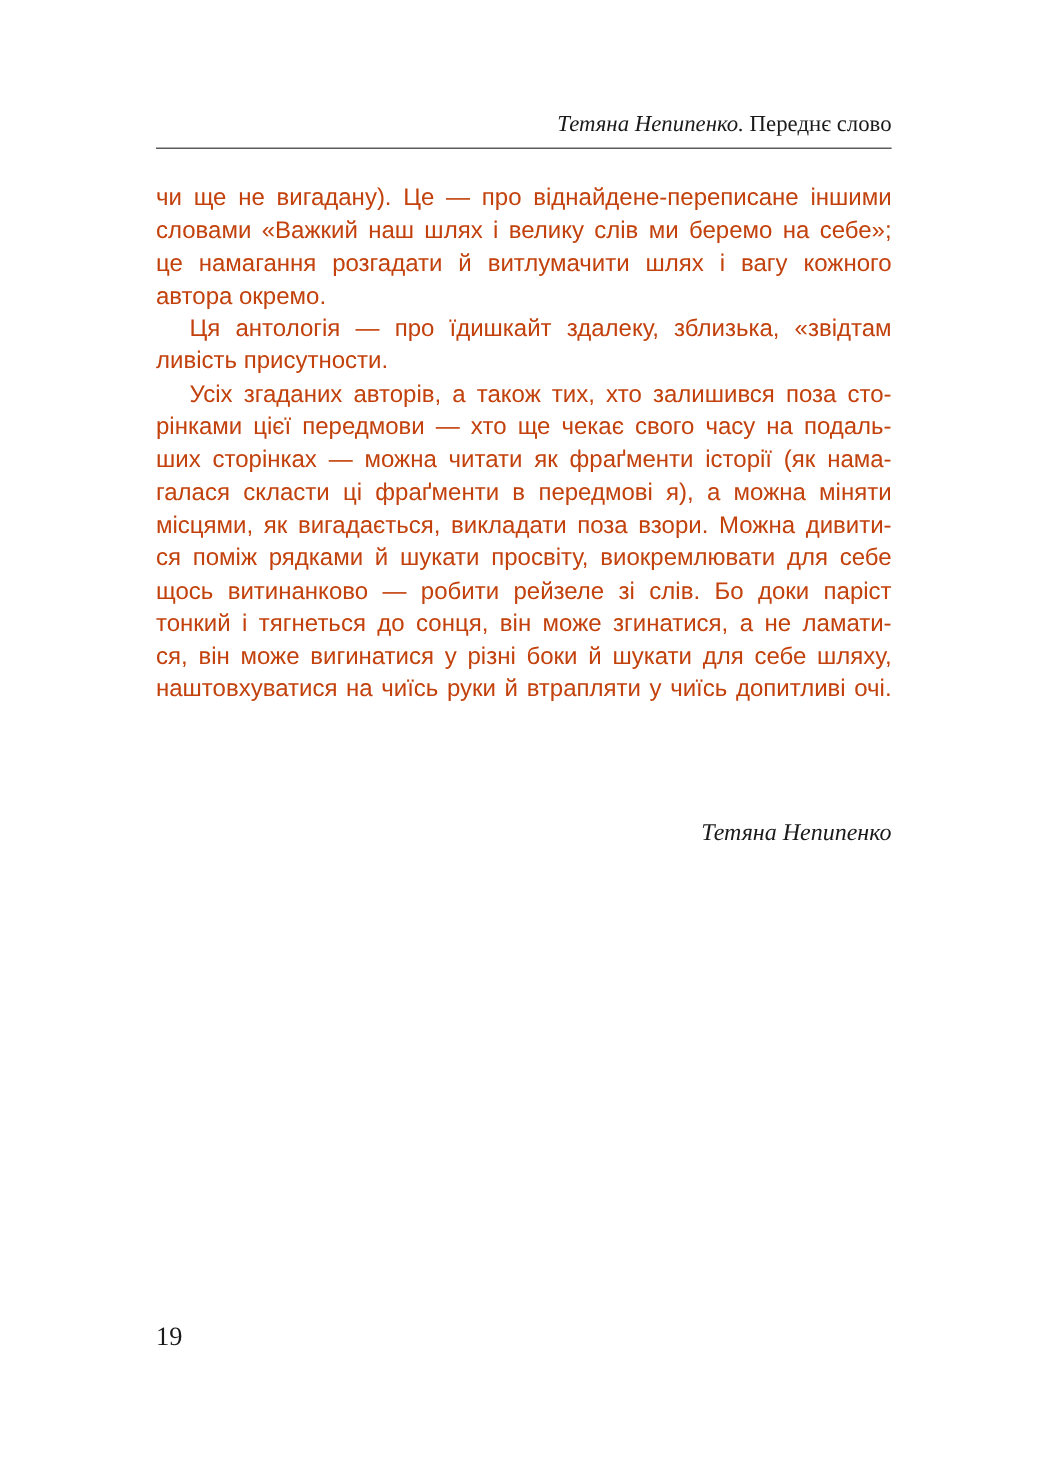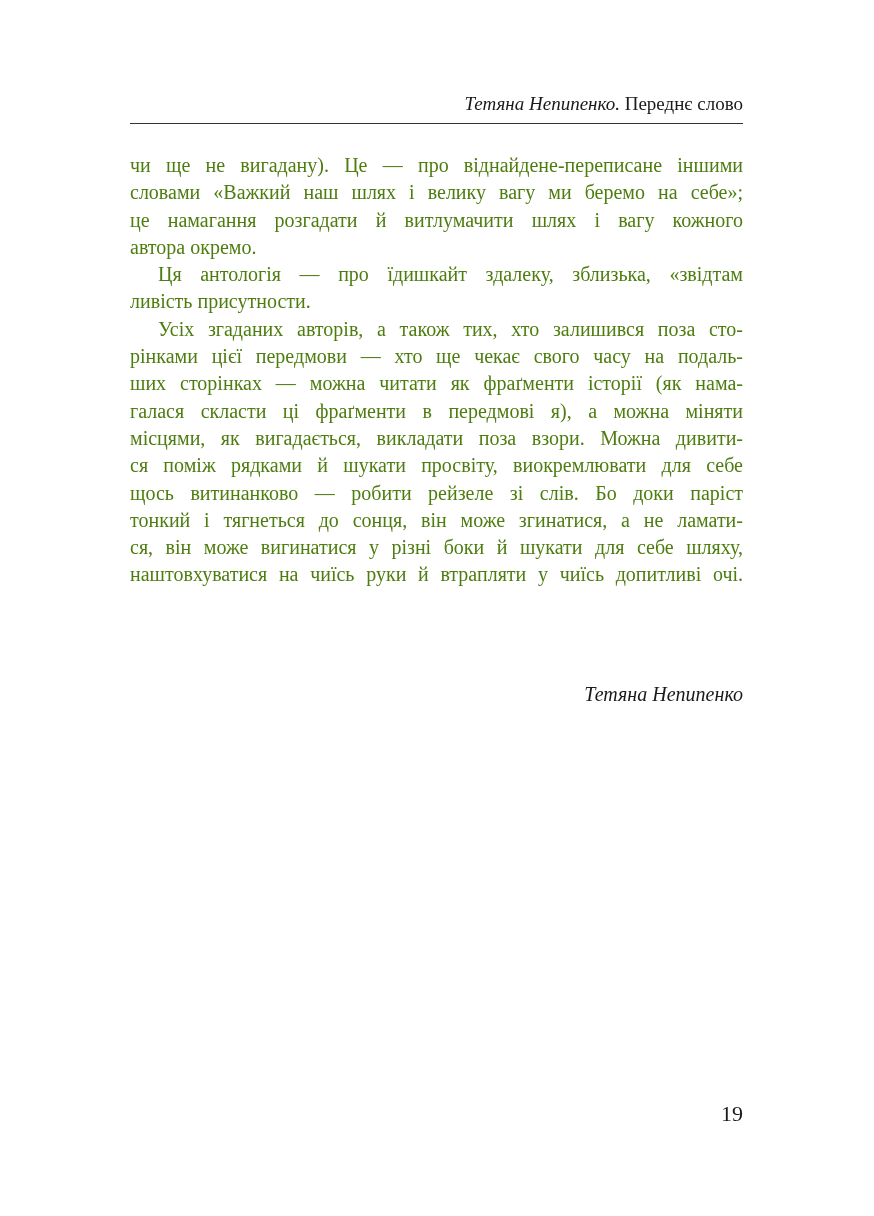--- a/index.html
+++ b/index.html
@@ -41,24 +41,24 @@
       width: 613px;
       top: 123px;
       height: 0;
       border-top: 1.5px solid #333333;
     }
     .body-text {
       position: absolute;
       left: 130px;
       width: 613px;
       top: 152px;
-      font-family: Liberation Serif, serif;
+      font-family: Liberation Sans, sans-serif;
       font-size: 20px;
       line-height: 27.3px;
-      color: #4d7c0f;
+      color: #c2410c;
     }
     .body-text p {
       margin: 0;
       text-align: justify;
       text-align-last: left;
     }
     .body-text .line {
       display: block;
       text-align: justify;
       text-align-last: justify;
@@ -77,42 +77,41 @@
       font-style: italic;
       font-size: 20px;
       line-height: 26px;
       color: #1a1a1a;
     }
     .page-number {
       position: absolute;
       left: 130px;
       width: 613px;
       top: 1100px;
-      text-align: right;
       font-family: "Liberation Serif", serif;
       font-size: 22px;
       line-height: 28px;
       color: #1a1a1a;
     }
   </style>
 </head>
 <body>
 
 <div class="page">
 
   <div class="running-header">
     <span class="author">Тетяна Непипенко.</span>
     <span>Переднє слово</span>
   </div>
   <div class="header-rule"></div>
 
   <div class="body-text">
     <p>
       <span class="line">чи ще не вигадану). Це — про віднайдене-переписане іншими</span>
-      <span class="line">словами «Важкий наш шлях і велику вагу ми беремо на себе»;</span>
+      <span class="line">словами «Важкий наш шлях і велику слів ми беремо на себе»;</span>
       <span class="line">це намагання розгадати й витлумачити шлях і вагу кожного</span>
       <span class="line last">автора окремо.</span>
     </p>
     <p>
       <span class="line" style="padding-left:28px">Ця антологія — про їдишкайт здалеку, зблизька, «звідтам</span>
       <span class="line last">ливість присутности.</span>
     </p>
     <p>
       <span class="line" style="padding-left:28px">Усіх згаданих авторів, а також тих, хто залишився поза сто-</span>
       <span class="line">рінками цієї передмови — хто ще чекає свого часу на подаль-</span>

